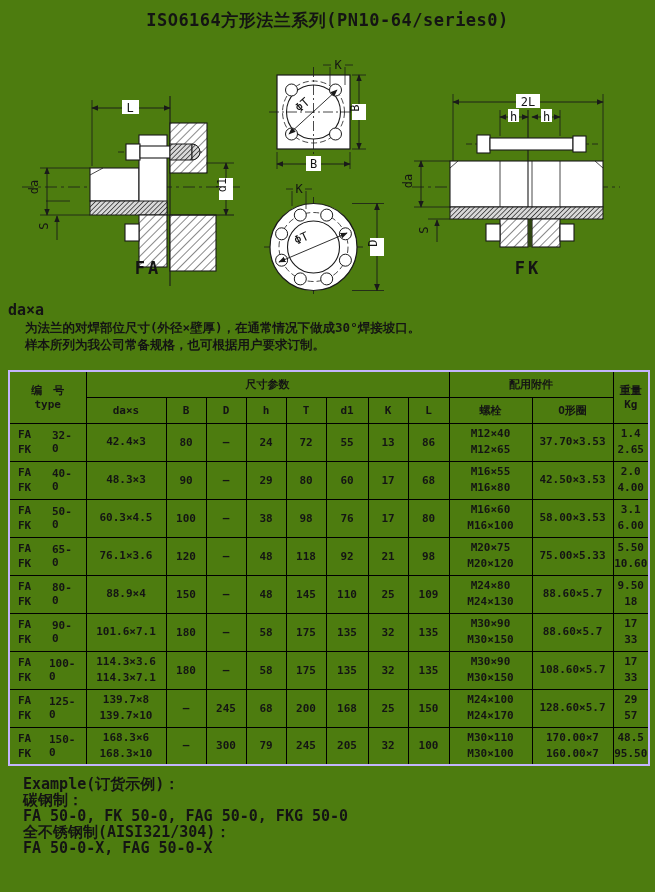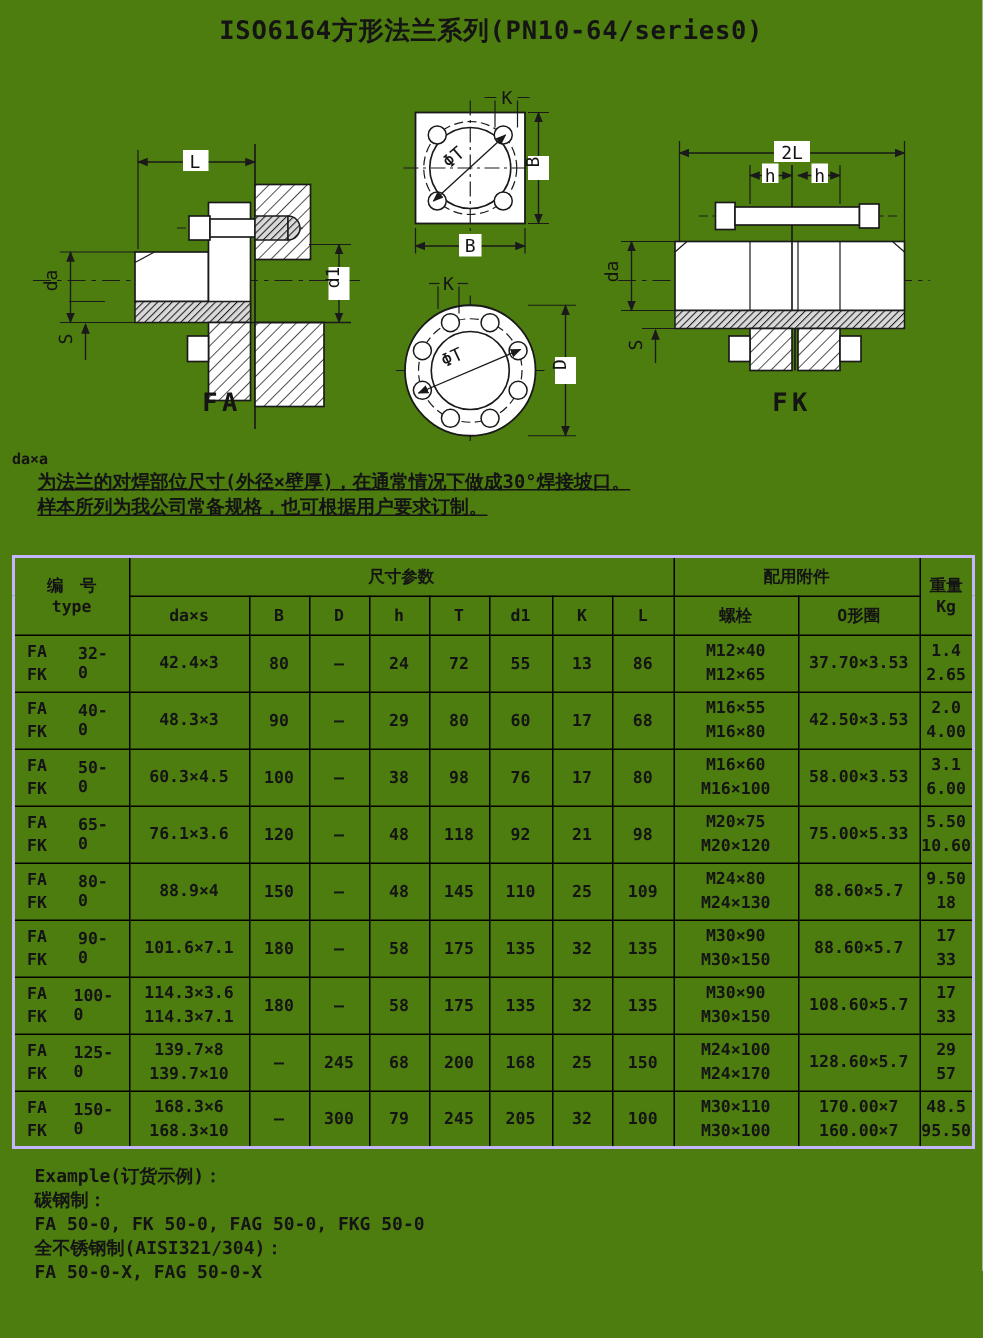--- a/index.html
+++ b/index.html
@@ -13,42 +13,42 @@
     text-align:center; font-size:17px; font-weight:bold; letter-spacing:0.5px;
   }
   svg.diag { position:absolute; top:56px; left:0; }
   svg.diag text { font-family:"DejaVu Sans Mono","DejaVu Sans",monospace; font-size:12px; fill:#141414; }
   svg.diag text.cap { font-size:17px; font-weight:bold; letter-spacing:3px; }
   .ln { stroke:#1a1a1a; stroke-width:1.1; fill:none; }
   .thin { stroke:#1a1a1a; stroke-width:0.8; fill:none; }
   .dim { stroke:#1a1a1a; stroke-width:0.9; fill:none; }
 
   .notes { position:absolute; top:301px; left:8px; width:630px; }
-  .notes .nh { font-size:10px; font-weight:bold; }
-  .notes .nl { font-size:12.5px; font-weight:bold; margin-left:17px; line-height:17px;text-decoration:underline; }
+  .notes .nh { font-size:15px; font-weight:bold; }
+  .notes .nl { font-size:12.5px; font-weight:bold; margin-left:17px; line-height:17px; }
 
   table.spec {
     position:absolute; top:370px; left:8px;
     border-collapse:collapse; table-layout:fixed; width:640px;
     border:2px solid #c4b5fd;
   }
   table.spec th, table.spec td {
     border:1px solid #000; text-align:center; vertical-align:middle;
     font-size:11px; font-weight:bold; padding:0; overflow:hidden;
   }
   table.spec thead tr { height:26px; }
   table.spec tbody tr { height:38px; }
   .pre { white-space:pre-line; line-height:16px; }
   td.c-type { padding:0; }
   .type-wrap { display:flex; align-items:center; width:100%; height:100%; }
   .type-wrap .t2 { width:34px; text-align:left; padding-left:8px; white-space:pre-line; line-height:15px; }
   .type-wrap .code { flex:1; text-align:left; padding-right:10px; }
 
   .example { position:absolute; top:776px; left:23px; }
-  .example .xl { font-size:12px; font-weight:bold; line-height:16px; }
+  .example .xl { font-size:15px; font-weight:bold; line-height:16px; }
 </style>
 </head>
 <body>
 
 <div class="page">
 
   <div class="title">ISO6164方形法兰系列(PN10-64/series0)</div>
 
   <svg class="diag" width="655" height="238" viewBox="0 0 655 238">
     <defs>

